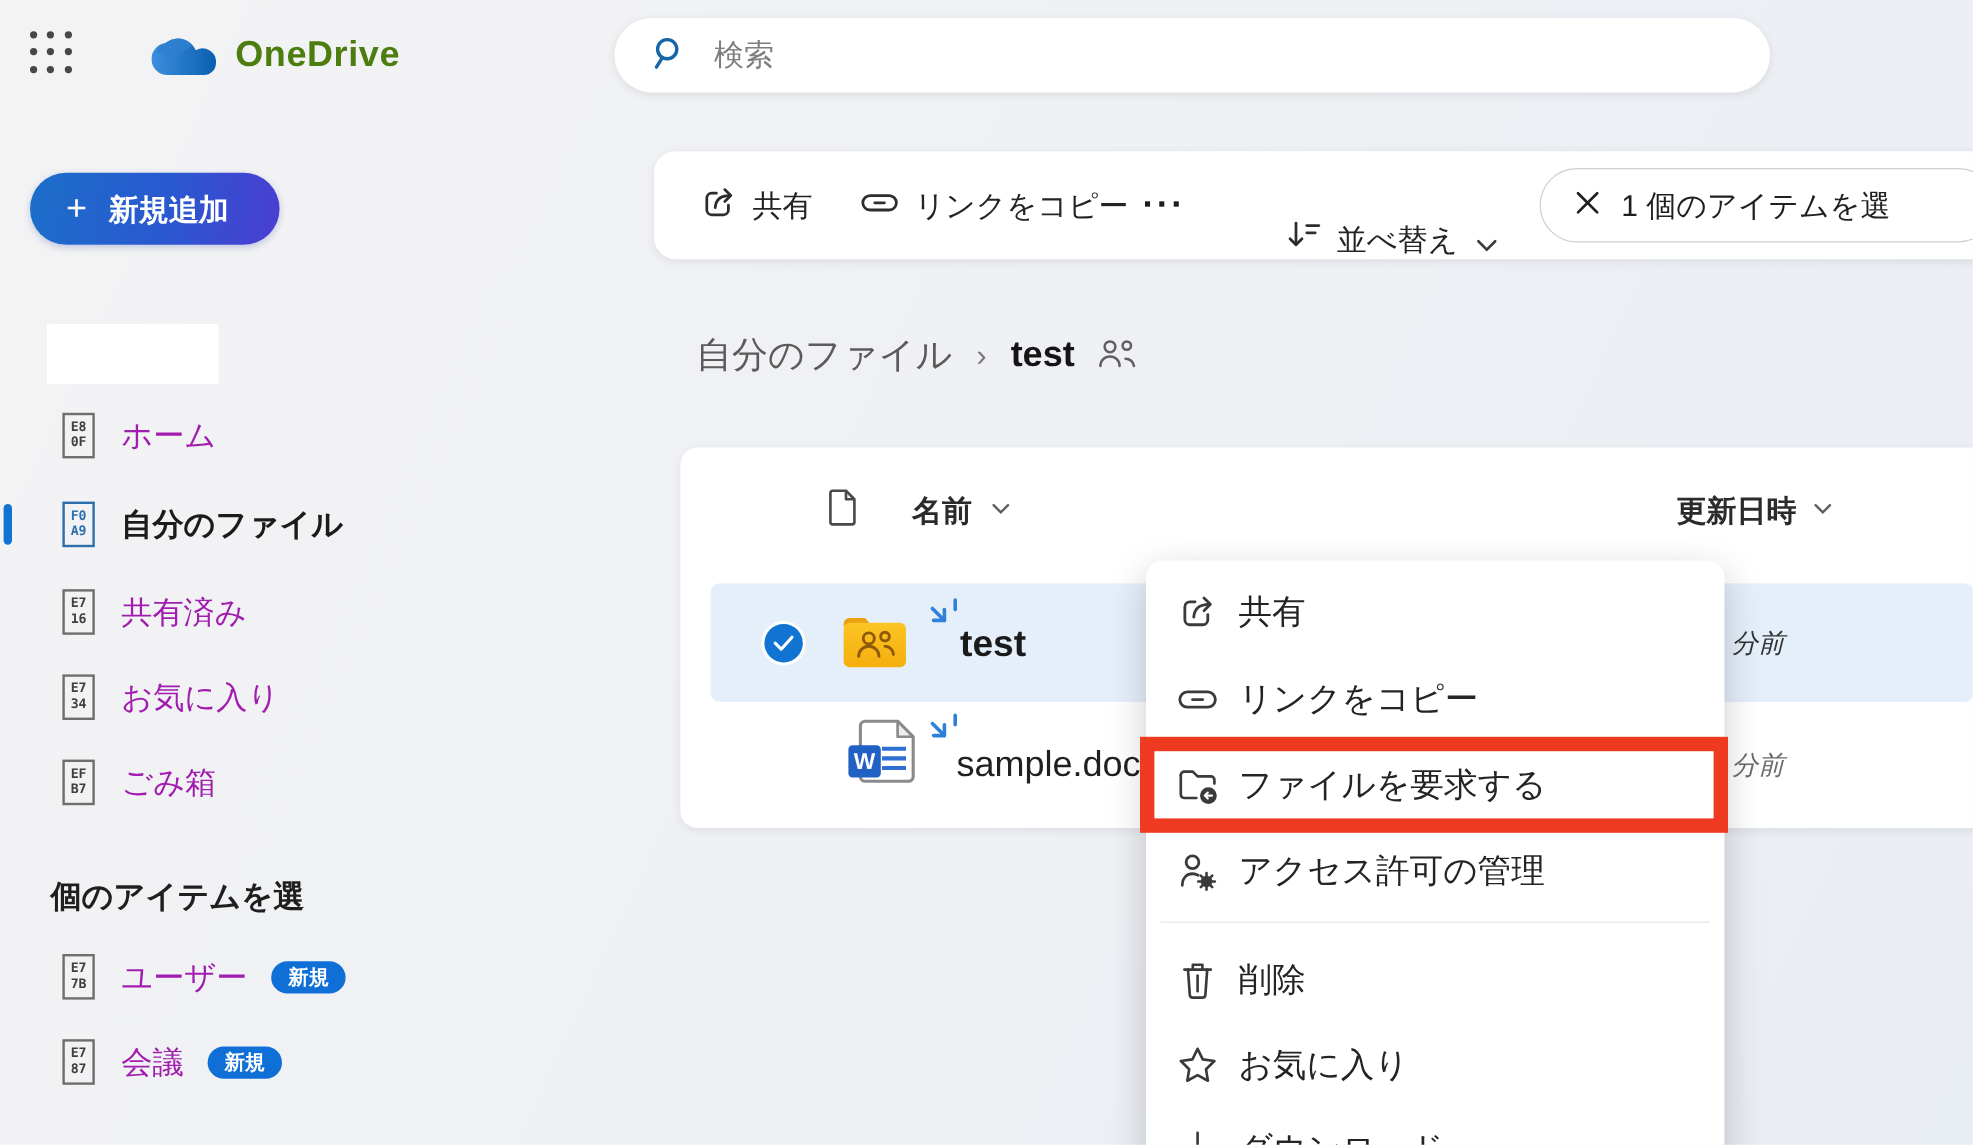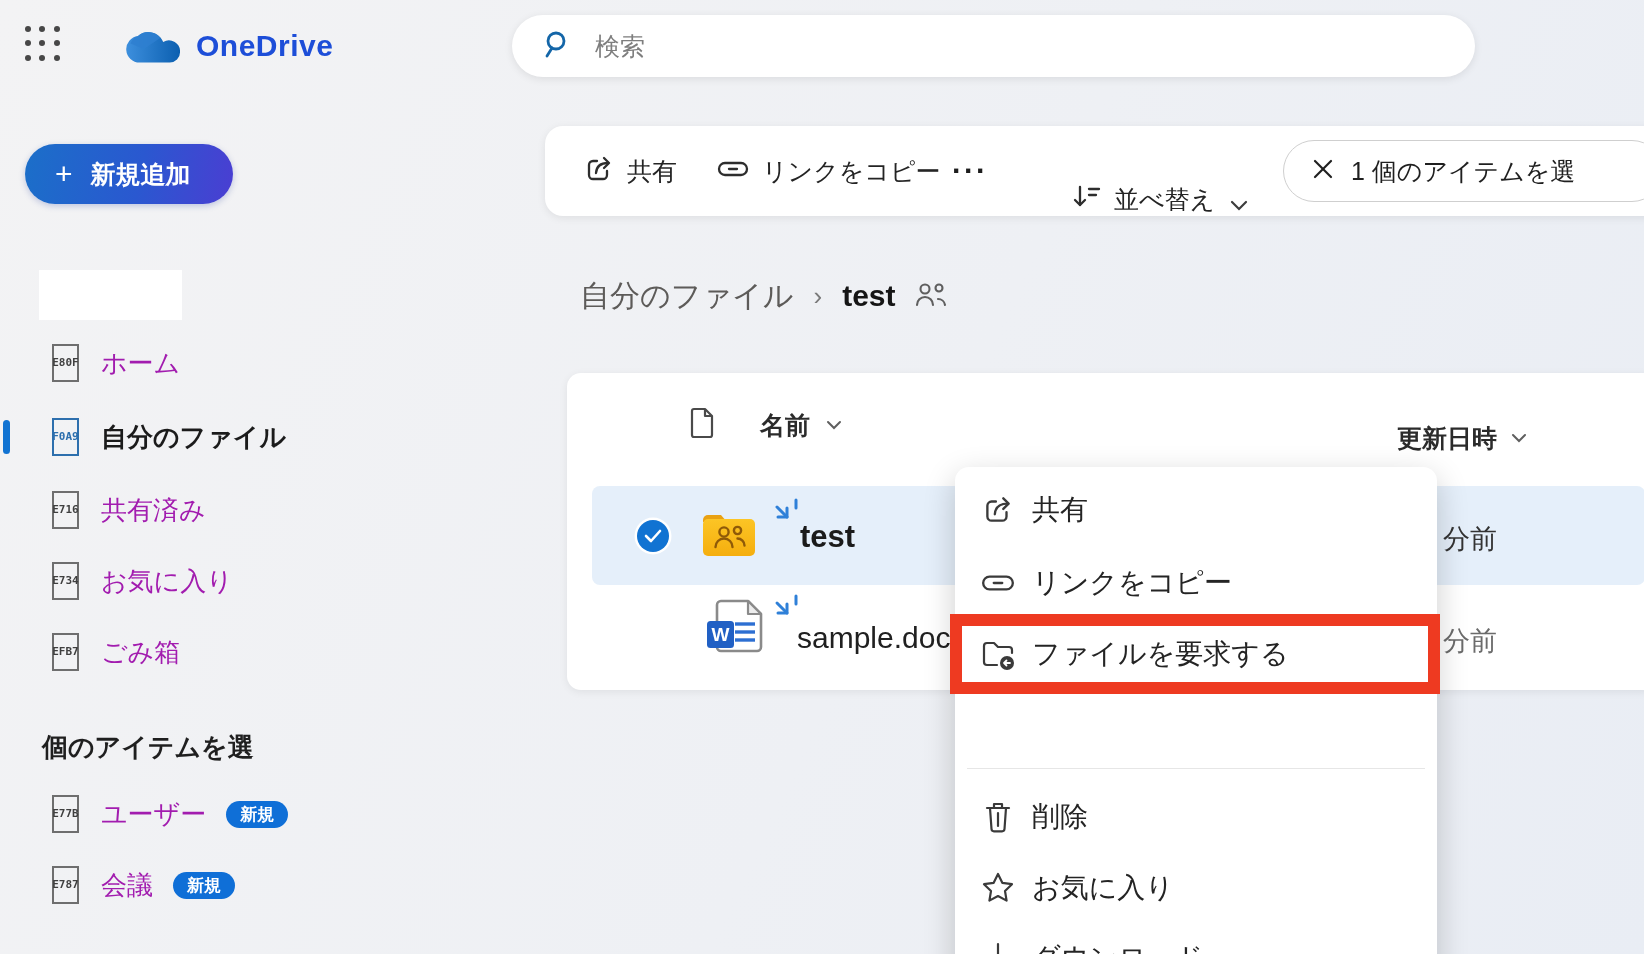--- a/index.html
+++ b/index.html
@@ -8,37 +8,37 @@
     font-family:"Liberation Sans","DejaVu Sans",sans-serif;
     background:linear-gradient(115deg,#f3f3f4 0%,#eef0f4 55%,#e9edf4 100%);
     color:#242424; overflow:hidden; position:relative;
   }
   .abs { position:absolute; }
   .cy { display:flex; align-items:center; }
   
   .waffle { left:25px; top:26px; width:36px; height:36px; display:grid;
     grid-template-columns:repeat(3,1fr); gap:7px; cursor:pointer; }
   .waffle i { width:6px; height:6px; border-radius:50%; background:#474747; }
-  .logo-text { left:196px; top:29px; font-size:30px; font-weight:600; color:#1d4ed8; letter-spacing:.5px; }
+  .logo-text { left:196px; top:29px; font-size:30px; font-weight:600; color:#4d7c0f; letter-spacing:.5px; }
   .search { left:512px; top:15px; width:963px; height:62px; background:#fff;
     border-radius:31px; box-shadow:0 2px 8px rgba(0,0,0,.09); display:flex; align-items:center; padding-left:31px; }
   .search input { border:none; outline:none; font-size:25px; color:#333; background:transparent;
     margin-left:22px; width:820px; font-family:inherit; }
   .search input::placeholder { color:#7e7e7e; }
   
   .new-btn { left:25px; top:144px; width:208px; height:60px; border-radius:30px;
     background:linear-gradient(100deg,#1b6fc9 0%,#2a58d0 55%,#4a3ed2 100%);
     color:#fff; display:flex; align-items:center; cursor:pointer; box-shadow:0 2px 6px rgba(30,60,160,.25); }
   .new-btn .plus { font-size:30px; font-weight:400; margin:0 18px 0 30px; line-height:1; }
   .new-btn .lbl { font-size:25px; font-weight:700; }
   .redact { left:39px; top:270px; width:143px; height:50px; background:#fff; }
   .selbar { left:3px; top:420px; width:7px; height:34px; border-radius:4px; background:#1173d2; }
   .nav { left:0; width:480px; height:44px; display:flex; align-items:center; cursor:pointer; }
   .tofu { margin-left:52px; width:27px; height:38px; border:2.5px solid #6e6e6e; color:#3f3f3f;
-    display:flex; flex-direction:row; align-items:center; justify-content:center;
+    display:flex; flex-direction:column; align-items:center; justify-content:center;
     font-family:"DejaVu Sans Mono","Liberation Mono",monospace; font-size:11px; font-weight:700; line-height:1.15;
     background:transparent; flex:none; letter-spacing:0; }
   .tofu.blue { border-color:#2d6fad; color:#2d6fad; }
   .nav .lbl { margin-left:22px; font-size:26px; color:#a21caf; white-space:nowrap; }
   .nav .lbl.sel { font-weight:700; color:#1b1b1b; }
   .sect { left:42px; font-size:26px; font-weight:700; color:#1f1f1f; }
   .badge { height:27px; border-radius:14px; background:#0f6fd7; color:#fff; font-size:17px; font-weight:700;
     display:flex; align-items:center; padding:0 14px; margin-left:20px; }
   
   .toolbar { left:545px; top:126px; width:1120px; height:90px; background:#fff; border-radius:18px;
@@ -52,21 +52,21 @@
   
   .crumb { top:278px; height:36px; display:flex; align-items:center; }
   .crumb .parent { font-size:30px; color:#5d5b59; cursor:pointer; }
   .crumb .cur { font-size:30px; font-weight:700; color:#151515; }
   
   .card { left:567px; top:373px; width:1090px; height:317px; background:#fff; border-radius:14px;
     box-shadow:0 2px 8px rgba(0,0,0,.07); }
   .hdr-txt { font-size:25px; font-weight:600; color:#2b2b2b; }
   .rowband { left:592px; top:486px; width:1053px; height:99px; border-radius:8px; background:#e5effa; }
   .fname { font-size:30px; color:#1b1b1b; white-space:nowrap; }
-  .ftime { font-size:27px; white-space:nowrap; }
+  .ftime { font-size:22px; white-space:nowrap;font-style:italic; }
   .checkc { left:637px; top:520px; width:32px; height:32px; border-radius:50%; background:#1173d2;
     box-shadow:0 0 0 2.5px #fff; display:flex; align-items:center; justify-content:center; cursor:pointer; }
   
   .menu { left:955px; top:467px; width:482px; height:520px; background:#fff; border-radius:14px;
     box-shadow:0 10px 32px rgba(0,0,0,.2); z-index:50; }
   .mitem { position:absolute; left:0; width:100%; height:70px; display:flex; align-items:center; cursor:pointer; }
   .mitem .ic { margin-left:25px; width:36px; display:flex; justify-content:center; flex:none; }
   .mitem .lbl { margin-left:16px; font-size:28px; color:#242424; white-space:nowrap; }
   .msep { position:absolute; left:12px; right:12px; height:1px; background:#e6e6e6; }
   .redrect { left:950px; top:614px; width:490px; height:80px; border:12px solid #ee3a21; z-index:60; pointer-events:none; }
@@ -251,21 +251,21 @@
     </svg>
   </span>
   <span class="hdr-txt" style="margin-left:44px;">名前</span>
   <span style="margin-left:16px;">
     <svg width="16" height="11" viewBox="0 0 16 11" fill="none" stroke="#5f5f5f" stroke-width="2" stroke-linecap="round">
         <polyline points="2,3 8,9 14,3"></polyline>
       </svg>
   </span>
 </div>
 
-<div class="abs cy" style="left:1397px;top:416px;height:44px;text-align:center;">
+<div class="abs cy" style="left:1397px;top:403px;height:44px;text-align:center;">
   <span class="hdr-txt">更新日時</span>
   <span style="margin-left:14px;">
     <svg width="16" height="11" viewBox="0 0 16 11" fill="none" stroke="#5f5f5f" stroke-width="2" stroke-linecap="round">
         <polyline points="2,3 8,9 14,3"></polyline>
       </svg>
   </span>
 </div>
 
 <div class="abs rowband"></div>
 <div class="abs checkc">
@@ -353,20 +353,36 @@
       <svg width="36" height="34" viewBox="0 0 36 34" fill="none" stroke="#3a3a3a" stroke-width="2.2" stroke-linecap="round" stroke-linejoin="round">
         <path d="M4 9a3 3 0 0 1 3-3h7l4 4h11a3 3 0 0 1 3 3v3"></path>
         <path d="M4 9v16a3 3 0 0 0 3 3h10"></path>
         <circle cx="27" cy="26" r="7" fill="#3a3a3a" stroke="none"></circle>
         <path d="M24 26h6M24 26l2.5-2.5M24 26l2.5 2.5" stroke="#fff" stroke-width="1.8"></path>
       </svg>
     </span>
     <span class="lbl">ファイルを要求する</span>
   </div>
 
+  <div class="mitem" style="top:224px;">
+    <span class="ic">
+      <svg width="34" height="34" viewBox="0 0 32 32" fill="none" stroke="#3a3a3a" stroke-width="2.2" stroke-linecap="round">
+        <circle cx="12" cy="9" r="5"></circle>
+          <path d="M4 27c0-6 3.8-9 8-9 1.6 0 3.1.4 4.4 1.2"></path>
+        <circle cx="23" cy="24" r="4.5" fill="#3a3a3a" stroke="none"></circle>
+        <g stroke="#3a3a3a" stroke-width="2">
+            <line x1="23" y1="17.5" x2="23" y2="30.5"></line>
+            <line x1="16.5" y1="24" x2="29.5" y2="24"></line>
+            <line x1="18.5" y1="19.5" x2="27.5" y2="28.5"></line>
+            <line x1="27.5" y1="19.5" x2="18.5" y2="28.5"></line>
+          </g>
+      </svg>
+    </span>
+    <span class="lbl">アクセス許可の管理</span>
+  </div>
 
   <div class="msep" style="top:301px;"></div>
 
   <div class="mitem" style="top:315px;">
     <span class="ic">
       <svg width="32" height="34" viewBox="0 0 32 34" fill="none" stroke="#3a3a3a" stroke-width="2.2" stroke-linecap="round" stroke-linejoin="round">
         <line x1="5" y1="8" x2="27" y2="8"></line>
           <path d="M12 8V4h8v4"></path>
         <path d="M8 8l1.5 21a2.5 2.5 0 0 0 2.5 2.3h8a2.5 2.5 0 0 0 2.5-2.3L24 8"></path>
           <line x1="16" y1="13" x2="16" y2="26"></line>

